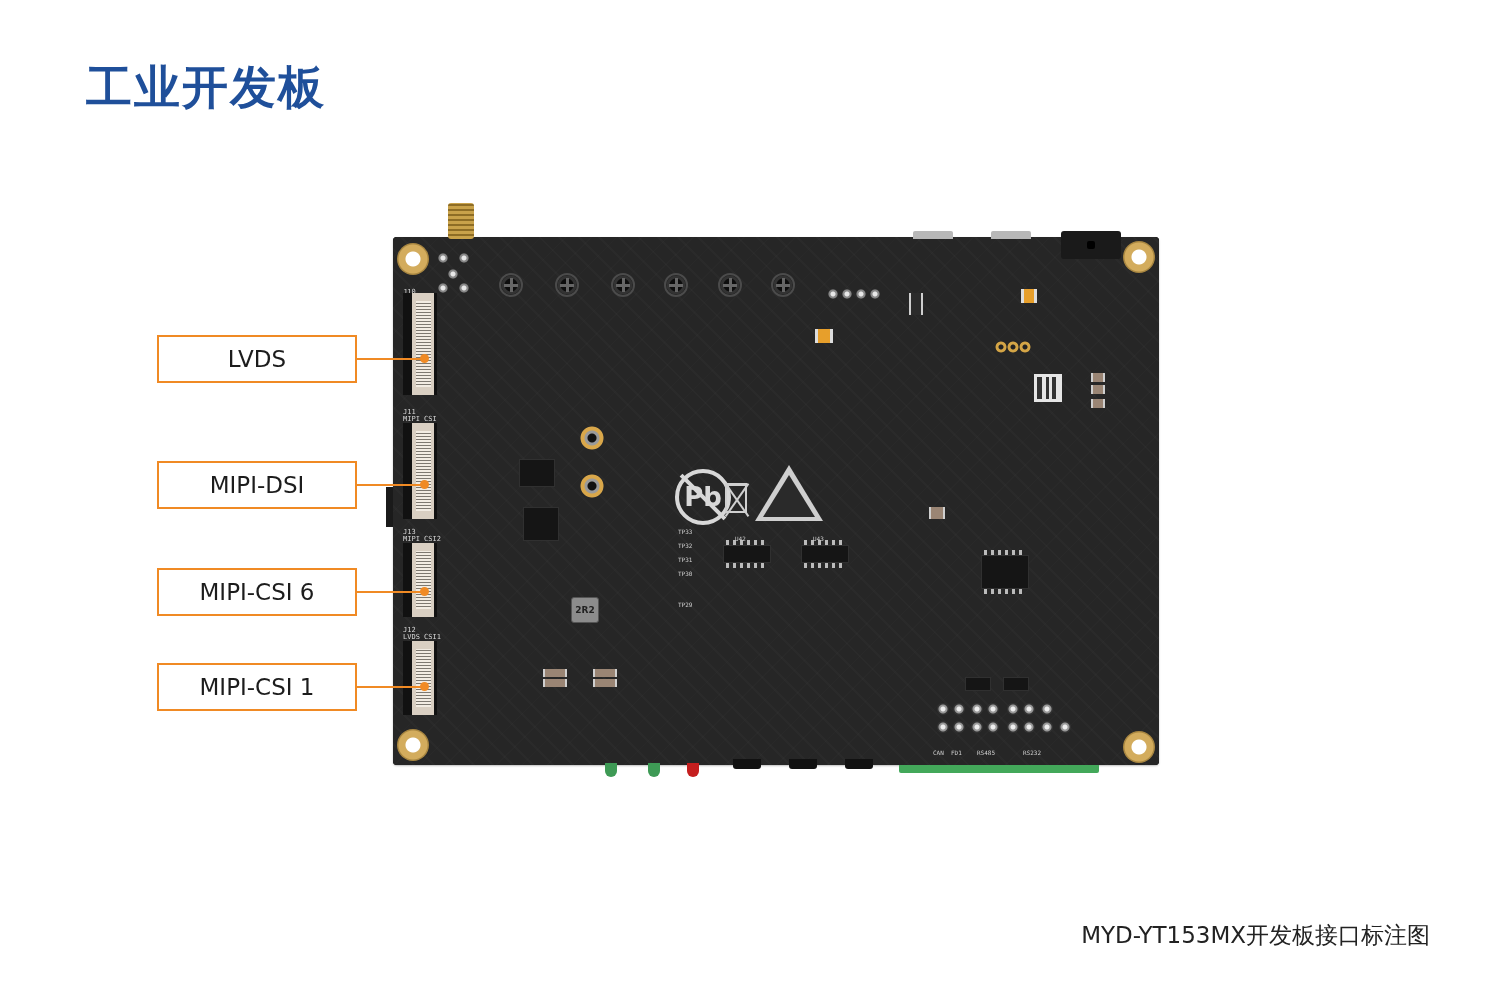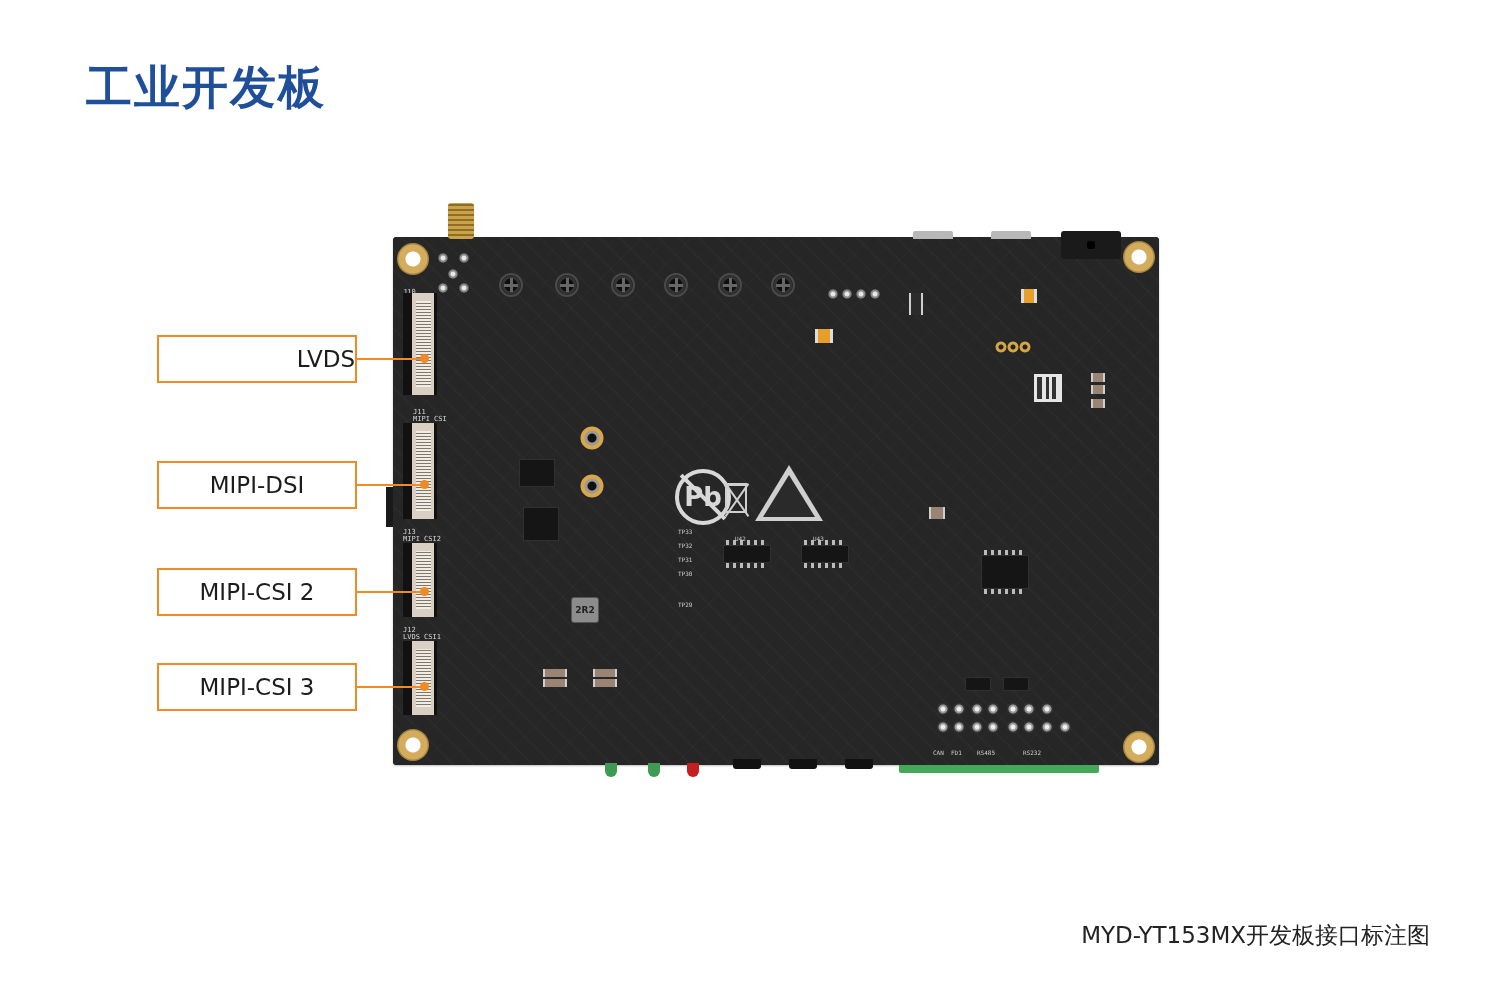--- a/index.html
+++ b/index.html
@@ -218,21 +218,21 @@
   <div class="header-pin" style="left:602px; top:104px; background:radial-gradient(circle,#222 0 2px,#d4a546 3px 5px,#222 6px);"></div>
   <div class="header-pin" style="left:614px; top:104px; background:radial-gradient(circle,#222 0 2px,#d4a546 3px 5px,#222 6px);"></div>
   <div class="header-pin" style="left:626px; top:104px; background:radial-gradient(circle,#222 0 2px,#d4a546 3px 5px,#222 6px);"></div>
 
   <div class="qr-code"></div>
 
   <div class="ffc-label" style="left:10px; top:52px;">J10
 LVDS OUT</div>
   <div class="ffc" style="left:10px; top:56px; height:102px;"></div>
 
-  <div class="ffc-label" style="left:10px; top:172px;margin-left:10px;">J11
+  <div class="ffc-label" style="left:10px; top:172px;">J11
 MIPI CSI</div>
   <div class="ffc" style="left:10px; top:186px; height:96px;"></div>
 
   <div class="ffc-label" style="left:10px; top:292px;">J13
 MIPI CSI2</div>
   <div class="ffc" style="left:10px; top:306px; height:74px;"></div>
 
   <div class="ffc-label" style="left:10px; top:390px;">J12
 LVDS CSI1</div>
   <div class="ffc" style="left:10px; top:404px; height:74px;"></div>
@@ -300,37 +300,37 @@
   <div class="terminal"></div>
 
   <div class="led" style="left:212px; background:#3e9a55;"></div>
   <div class="led" style="left:255px; background:#3e9a55;"></div>
   <div class="led" style="left:294px; background:#c51f1f;"></div>
   <div class="jack" style="left:340px;"></div>
   <div class="jack" style="left:396px;"></div>
   <div class="jack" style="left:452px;"></div>
 </div>
 
-<div class="callout" style="top:335px;justify-content:flex-end;">
+<div class="callout" style="top:335px;">
   <span>LVDS</span>
 </div>
 <div class="leader-line" style="top:358px; width:68px;"></div>
 <div class="leader-dot" style="left:420px; top:354px;"></div>
 
 <div class="callout" style="top:461px;">
   <span>MIPI-DSI</span>
 </div>
 <div class="leader-line" style="top:484px; width:68px;"></div>
 <div class="leader-dot" style="left:420px; top:480px;"></div>
 
 <div class="callout" style="top:568px;">
-  <span>MIPI-CSI 2</span>
+  <span>MIPI-CSI 6</span>
 </div>
 <div class="leader-line" style="top:591px; width:68px;"></div>
 <div class="leader-dot" style="left:420px; top:587px;"></div>
 
 <div class="callout" style="top:663px;">
-  <span>MIPI-CSI 3</span>
+  <span>MIPI-CSI 1</span>
 </div>
 <div class="leader-line" style="top:686px; width:68px;"></div>
 <div class="leader-dot" style="left:420px; top:682px;"></div>
 
 <div class="caption">MYD-YT153MX开发板接口标注图</div>
 
 </body></html>

